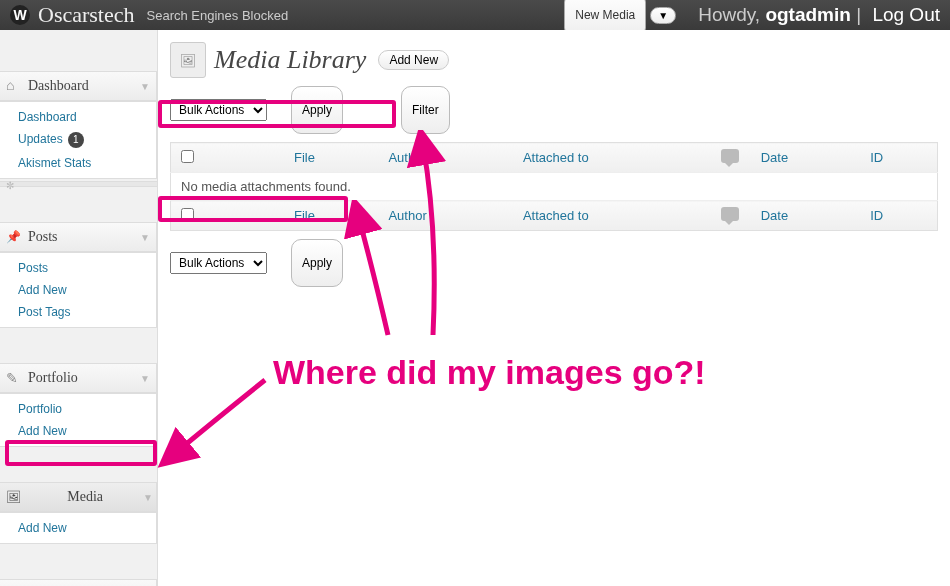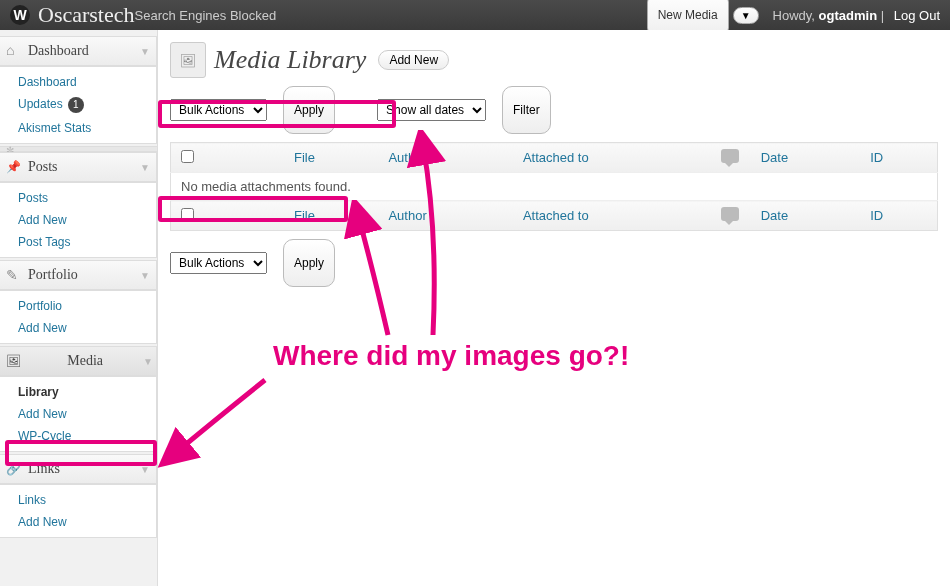--- a/index.html
+++ b/index.html
@@ -2,41 +2,41 @@
 <html><head>
 <meta charset="utf-8">
 <style>
 * { box-sizing: border-box; margin: 0; padding: 0; }
 body { font-family: "Helvetica Neue", Arial, sans-serif; font-size: 13px; color: #333; background: #fff; width: 950px; }
 a { color: #21759b; text-decoration: none; }
 
 
 .adminbar { background: linear-gradient(#4a4a4a,#3a3a3a); height: 30px; display: flex; align-items: center; padding: 0 10px; color: #ccc; }
 .wp-logo { width: 20px; height: 20px; background:#222; border-radius:50%; display:inline-flex; align-items:center; justify-content:center; color:#fff; font-weight:bold; font-size:14px; margin-right:8px;}
-.site-title { font-family: Georgia, serif; font-size: 22px; color:#eee; }
+.site-title { font-family: Georgia, serif; font-size: 22px; color:#eee; margin-right:12px;}
 .seb { color:#ccc; font-size:13px;}
 .adminbar .spacer { flex:1; }
 .btn-white { background:linear-gradient(#fff,#eee); border:1px solid #aaa; border-radius:10px; padding:15px 10px; font-size:12px; color:#333; cursor:pointer;}
 .dd-caret { background:linear-gradient(#fff,#eee); border:1px solid #aaa; border-radius:10px; padding:2px 7px; margin-left:4px; cursor:pointer; font-size:10px;}
-.greeting { margin-left:14px; color:#ccc; font-size:13px;}
+.greeting { margin-left:22px; color:#ccc; font-size:19px;}
 .greeting strong{color:#fff;}
 .logout { color:#fff; margin-left:6px;}
 
 
 .wrap { display:flex; }
 .sidebar { width:158px; background:#f1f1f1; border-right:1px solid #ddd; padding-top:6px; min-height:556px;}
 .content { flex:1; padding:8px 12px; position:relative; background:#fff;}
 
 
 .toptabs { position:absolute; right:8px; top:6px;}
 .tabbtn { display:inline-block; background:#efefef; border:1px solid #ddd; border-radius:2px; padding:2px 8px; font-size:12px; color:#666; cursor:pointer; margin-left:4px;}
 .tri-down { display:inline-block; width:0; height:0; border-left:4px solid transparent; border-right:4px solid transparent; border-top:5px solid #999; margin-left:5px; vertical-align:middle;}
 
 
-.menu-section { margin-bottom:2px; }
+.menu-section { margin-bottom:2px;margin-top:35px; }
 .menu-head { display:flex; align-items:center; background:linear-gradient(#f9f9f9,#ececec); border:1px solid #ddd; border-left:none; padding:6px 6px; font-family:Georgia,serif; color:#444; font-size:14px; position:relative;}
 .menu-head .arrow { margin-left:auto; color:#bbb; font-size:10px;}
 .menu-head.current { background:linear-gradient(#eee,#e0e0e0); font-weight:normal;gap:40px;}
 .menu-icon { width:16px; height:16px; margin-right:6px; display:inline-block;}
 .submenu { background:#fff; border:1px solid #ddd; border-left:none; padding:4px 0;}
 .submenu .item { padding:4px 10px 4px 18px; font-size:12px; color:#21759b; cursor:pointer;}
 .submenu .item.current { font-weight:bold; color:#333;}
 .badge { display:inline-block; background:#464646; color:#fff; border-radius:9px; min-width:16px; height:16px; line-height:16px; text-align:center; font-size:10px; margin-left:5px; padding:0 4px;}
 .sep { height:6px; background:#e7e7e7; border-top:1px solid #ddd; border-bottom:1px solid #ddd; position:relative;}
 .sep .gear { position:absolute; left:6px; top:-2px; color:#bbb; font-size:10px;}
@@ -47,37 +47,37 @@
 .page-heading h2 { font-family:Georgia,serif; font-style:italic; font-weight:normal; font-size:26px; color:#464646;}
 .addnew { margin-left:12px; background:linear-gradient(#fff,#eee); border:1px solid #ccc; border-radius:10px; padding:2px 10px; font-size:12px; cursor:pointer;}
 
 
 .subsubsub { font-size:13px; padding:2px 6px;}
 .subsubsub b { color:#333;}
 .subsubsub .count { color:#999;}
 .subsubsub .divider{ color:#999; margin:0 4px;}
 
 
-.tablenav { display:flex; align-items:center; gap:16px; margin:8px 0;}
+.tablenav { display:flex; align-items:center; gap:24px; margin:8px 0;}
 select.native { font-size:12px; padding:2px 4px;}
 .button { background:linear-gradient(#fff,#eee); border:1px solid #bbb; border-radius:10px; padding:16px 10px; font-size:12px; cursor:pointer;}
 
 
 .list-table { width:100%; border-collapse:collapse; border:1px solid #dfdfdf;}
 .list-table th, .list-table td { text-align:left; padding:6px 10px; font-size:13px;}
 .list-table thead th, .list-table tfoot th { background:linear-gradient(#f9f9f9,#efefef); color:#21759b; font-weight:normal;}
 .list-table thead th.checkcol, .list-table tfoot th.checkcol { width:28px;}
 .list-table thead th.iconcol, .list-table tfoot th.iconcol { width:80px;}
 .list-table tbody td { background:#fff; color:#555; border-top:1px solid #eee; border-bottom:1px solid #eee;}
 .comment-bubble { display:inline-block; width:18px;height:14px; background:#bbb; border-radius:3px; position:relative;}
 .comment-bubble:after{content:"";position:absolute;left:4px;bottom:-4px;width:0;height:0;border-left:4px solid transparent;border-right:4px solid transparent;border-top:4px solid #bbb;}
 
 
 .pink-box { position:absolute; border:4px solid #e6007e; border-radius:3px; pointer-events:none;}
-.pink-text { position:absolute; color:#e6007e; font-weight:800; font-size:28px; text-shadow:0 1px 0 rgba(255,255,255,.6);}
+.pink-text { position:absolute; color:#e6007e; font-weight:800; font-size:34px; text-shadow:0 1px 0 rgba(255,255,255,.6);margin-top:13px;}
 .arrow-svg { position:absolute; pointer-events:none;}
 
 
 .mi-dash::before{content:"⌂";color:#888;}
 .mi-pin::before{content:"📌";font-size:12px;}
 .mi-port::before{content:"✎";color:#888;}
 .mi-media::before{content:"🖼";font-size:12px;}
 .mi-links::before{content:"🔗";font-size:12px;}
 </style>
 </head>
@@ -139,23 +139,21 @@
         <div class="item">Add New</div>
       </div>
     </div>
     <div class="menu-section">
       <div class="menu-head current">
           <span class="menu-icon mi-media"></span>
           <span>Media</span>
           <span class="arrow">▼</span>
         </div>
       <div class="submenu">
-        <div class="item current">Library</div>
-        <div class="item">Add New</div>
-        <div class="item">WP-Cycle</div>
+        <div class="item">Add New</div>
       </div>
     </div>
     <div class="menu-section">
       <div class="menu-head">
           <span class="menu-icon mi-links"></span>
           <span>Links</span>
           <span class="arrow">▼</span>
         </div>
       <div class="submenu">
         <div class="item">Links</div>
@@ -170,21 +168,20 @@
       <div class="icon">🖼</div>
       <h2>Media Library</h2>
       <button class="addnew">Add New</button>
     </div>
 
 
     <div class="tablenav">
       <select class="native"><option>Bulk Actions</option></select>
       <button class="button">Apply</button>
       <span style="width:10px"></span>
-      <select class="native"><option>Show all dates</option></select>
       <button class="button">Filter</button>
     </div>
 
     <table class="list-table">
       <thead>
         <tr>
           <th class="checkcol"><input type="checkbox" style=""></th>
           <th class="iconcol"></th>
           <th>File</th>
           <th>Author</th>

